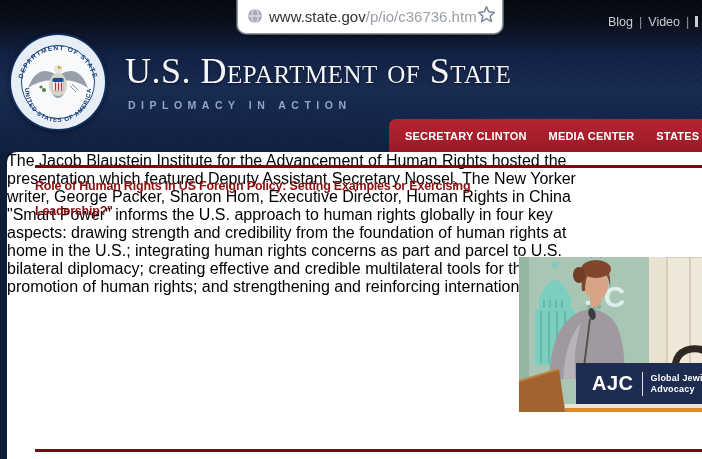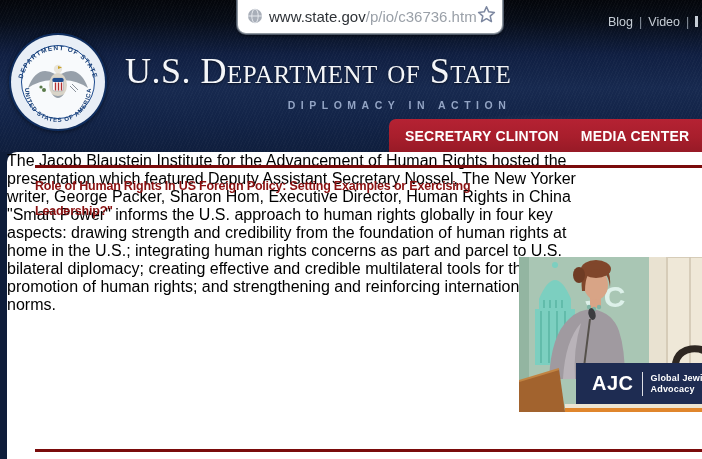--- a/index.html
+++ b/index.html
@@ -31,28 +31,28 @@
   .toplinks .sep{color:#8b94a0;margin:0 6px;}
   .frag{display:inline-block;width:3px;height:11px;background:#c6cdd6;vertical-align:-1px;}
 
   
   .seal{position:absolute;left:8px;top:32px;width:100px;height:100px;filter:drop-shadow(0 1px 2px rgba(0,0,0,.5));}
 
   
   .brand{position:absolute;left:125px;top:53px;}
   .title{font-family:"Liberation Serif",serif;font-variant:small-caps;font-size:36px;line-height:1;
          color:#f4f6f9;letter-spacing:.5px;text-shadow:0 1px 2px rgba(0,0,0,.55);}
-  .tagline{margin:10px 0 0 3px;font-size:10.5px;font-weight:bold;letter-spacing:5.5px;color:#93a4c4;text-align:right;}
+  .tagline{margin:10px 0 0 3px;font-size:10.5px;font-weight:bold;letter-spacing:5.5px;color:#93a4c4;}
 
   
   .rednav{position:absolute;left:389px;top:119px;width:320px;height:33px;z-index:4;
           background:linear-gradient(180deg,#b52233 0%,#a81e2c 55%,#971a26 100%);
           border-top-left-radius:7px;display:flex;align-items:center;gap:22px;
           padding-left:16px;box-sizing:border-box;white-space:nowrap;overflow:hidden;}
-  .rednav a{color:#fff;text-decoration:none;font-size:14px;font-weight:bold;letter-spacing:.2px;}
+  .rednav a{color:#fff;text-decoration:none;font-size:11px;font-weight:bold;letter-spacing:.2px;}
 
   
   .content{position:absolute;left:7px;top:152px;width:695px;height:307px;background:#fff;
            border-top-left-radius:10px;}
   .rule{position:absolute;left:28px;right:0;height:3px;background:#7a0b0b;}
   .rule-top{top:13px;}
   .rule-bottom{top:297px;}
 
   .headline{position:absolute;left:28px;top:22px;margin:0;color:#8b1111;font-size:12.5px;
             font-weight:bold;line-height:25px;letter-spacing:-.2px;white-space:nowrap;}
@@ -134,21 +134,21 @@
     </div>
 
     <div class="brand">
       <div class="title">U.S. Department of State</div>
       <div class="tagline">DIPLOMACY IN ACTION</div>
     </div>
 
     <nav class="rednav">
       <a href="#">SECRETARY CLINTON</a>
       <a href="#">MEDIA CENTER</a>
-      <a href="#">CENTER</a>
+      <a href="#">STATES</a>
 
     </nav>
   </header>
 
   <main class="content">
     <div class="rule rule-top"></div>
 
     <h1 class="headline">
       <div>Role of Human Rights In US Foreign Policy: Setting Examples or Exercising</div>
       <div>Leadership?"</div>
@@ -157,21 +157,20 @@
     <p class="bodytext">
       </p>
       <div>The Jacob Blaustein Institute for the Advancement of Human Rights hosted the</div>
       <div>presentation which featured Deputy Assistant Secretary Nossel, The New Yorker</div>
       <div>writer, George Packer, Sharon Hom, Executive Director, Human Rights in China</div>
       <div>"Smart Power" informs the U.S. approach to human rights globally in four key</div>
       <div>aspects: drawing strength and credibility from the foundation of human rights at</div>
       <div>home in the U.S.; integrating human rights concerns as part and parcel to U.S.</div>
       <div>bilateral diplomacy; creating effective and credible multilateral tools for the</div>
       <div>promotion of human rights; and strengthening and reinforcing international</div>
-      <div>norms.</div>
     <p></p>
 
     <figure class="photo">
       <svg width="209" height="155" viewBox="0 0 209 155">
 
         <rect x="0" y="0" width="130" height="155" fill="#a9c6b4"></rect>
         <rect x="0" y="0" width="10" height="155" fill="#93b5a1"></rect>
         <rect x="130" y="0" width="79" height="155" fill="#e9e2d1"></rect>
         <rect x="148" y="0" width="46" height="120" fill="#efe8d8" stroke="#d6ccb8" stroke-width="2"></rect>
         <line x1="171" y1="0" x2="171" y2="118" stroke="#cfc5b0" stroke-width="1.5"></line>

